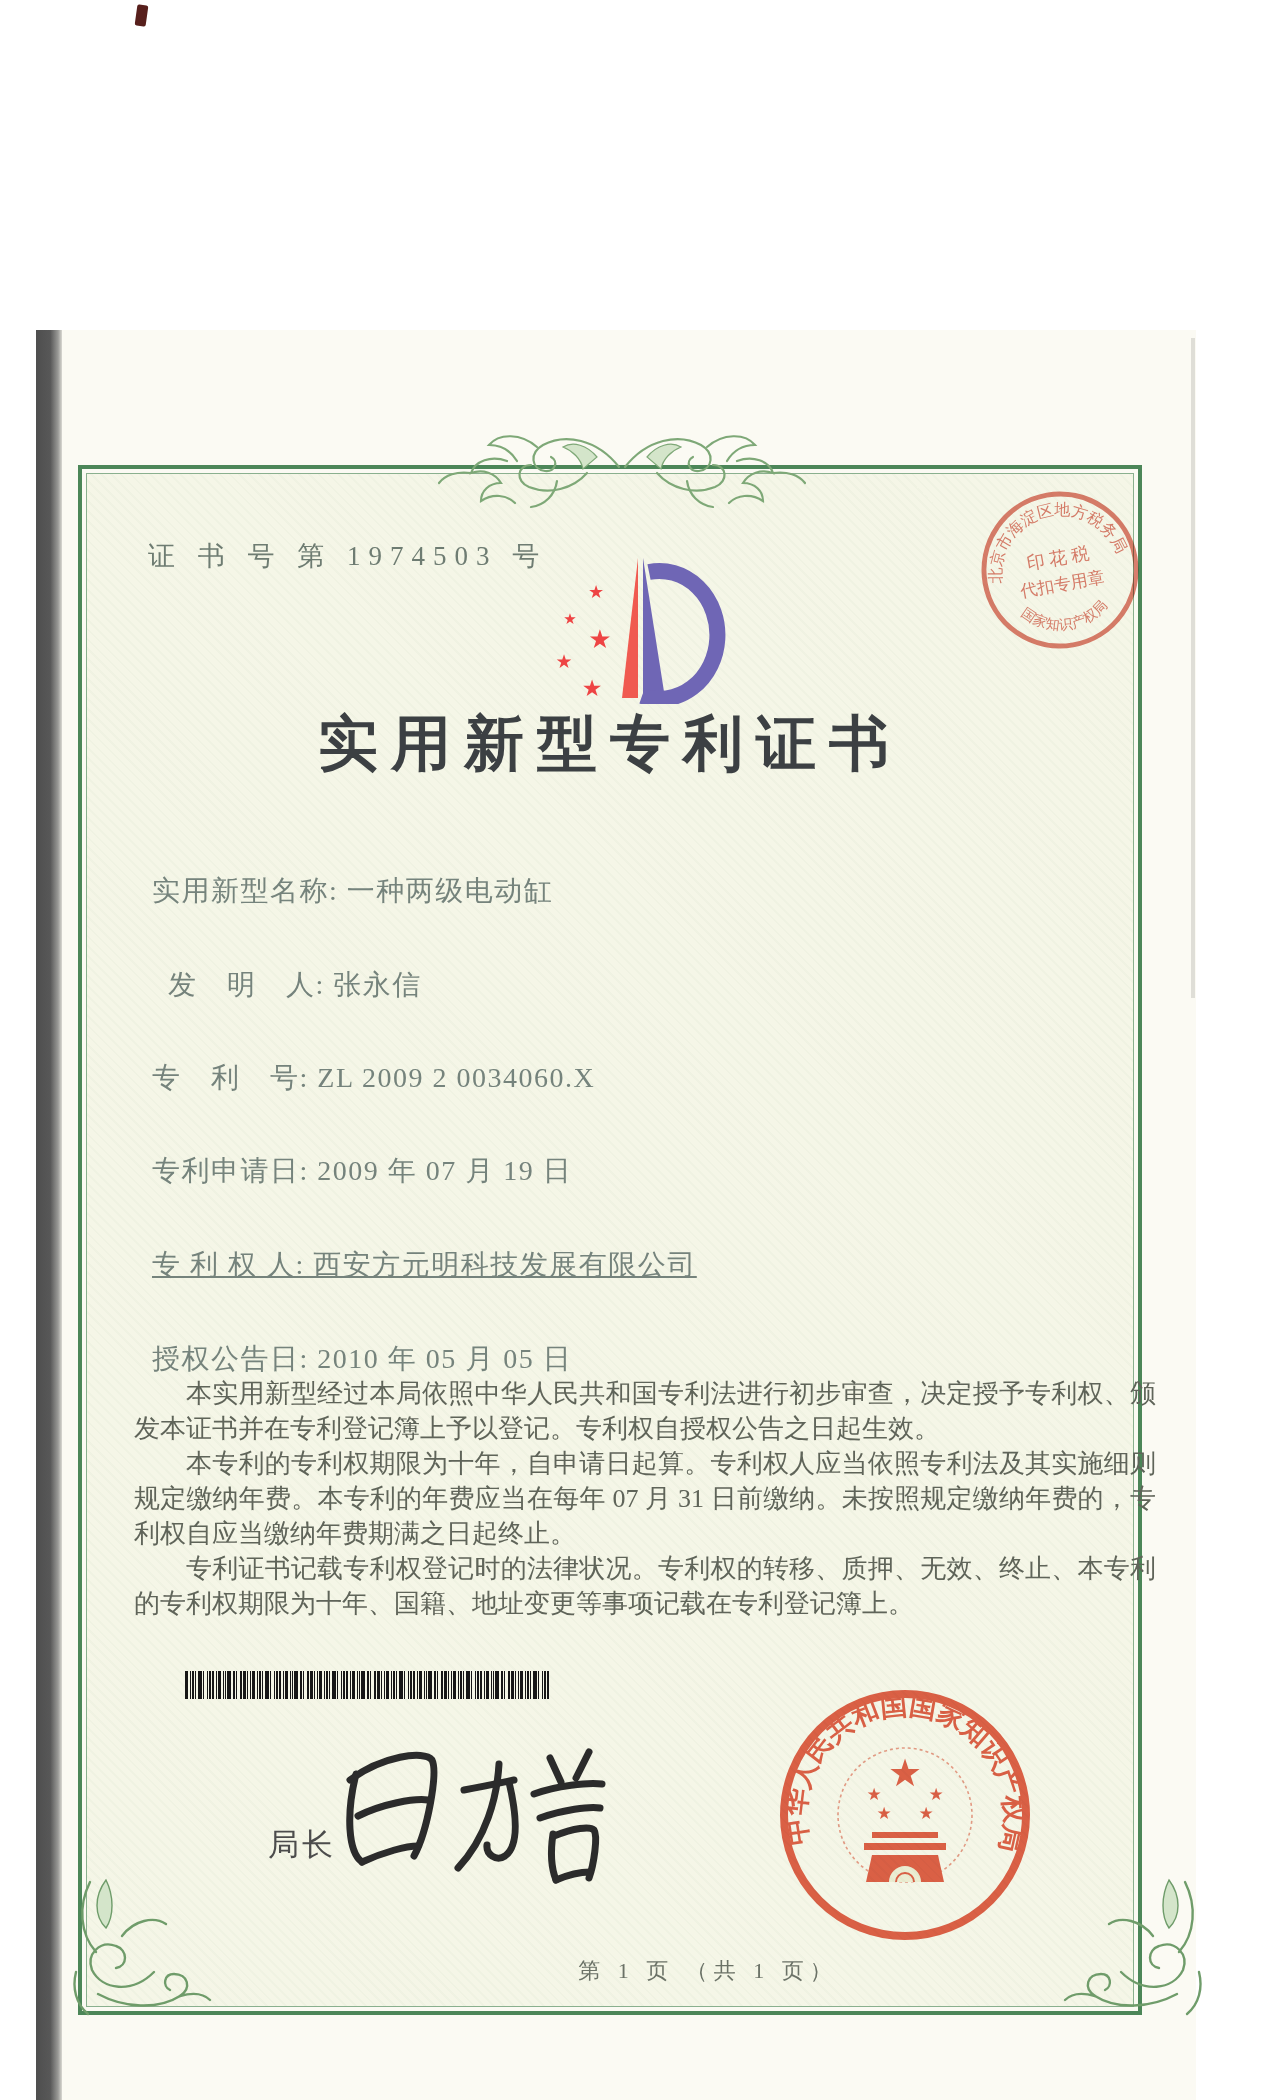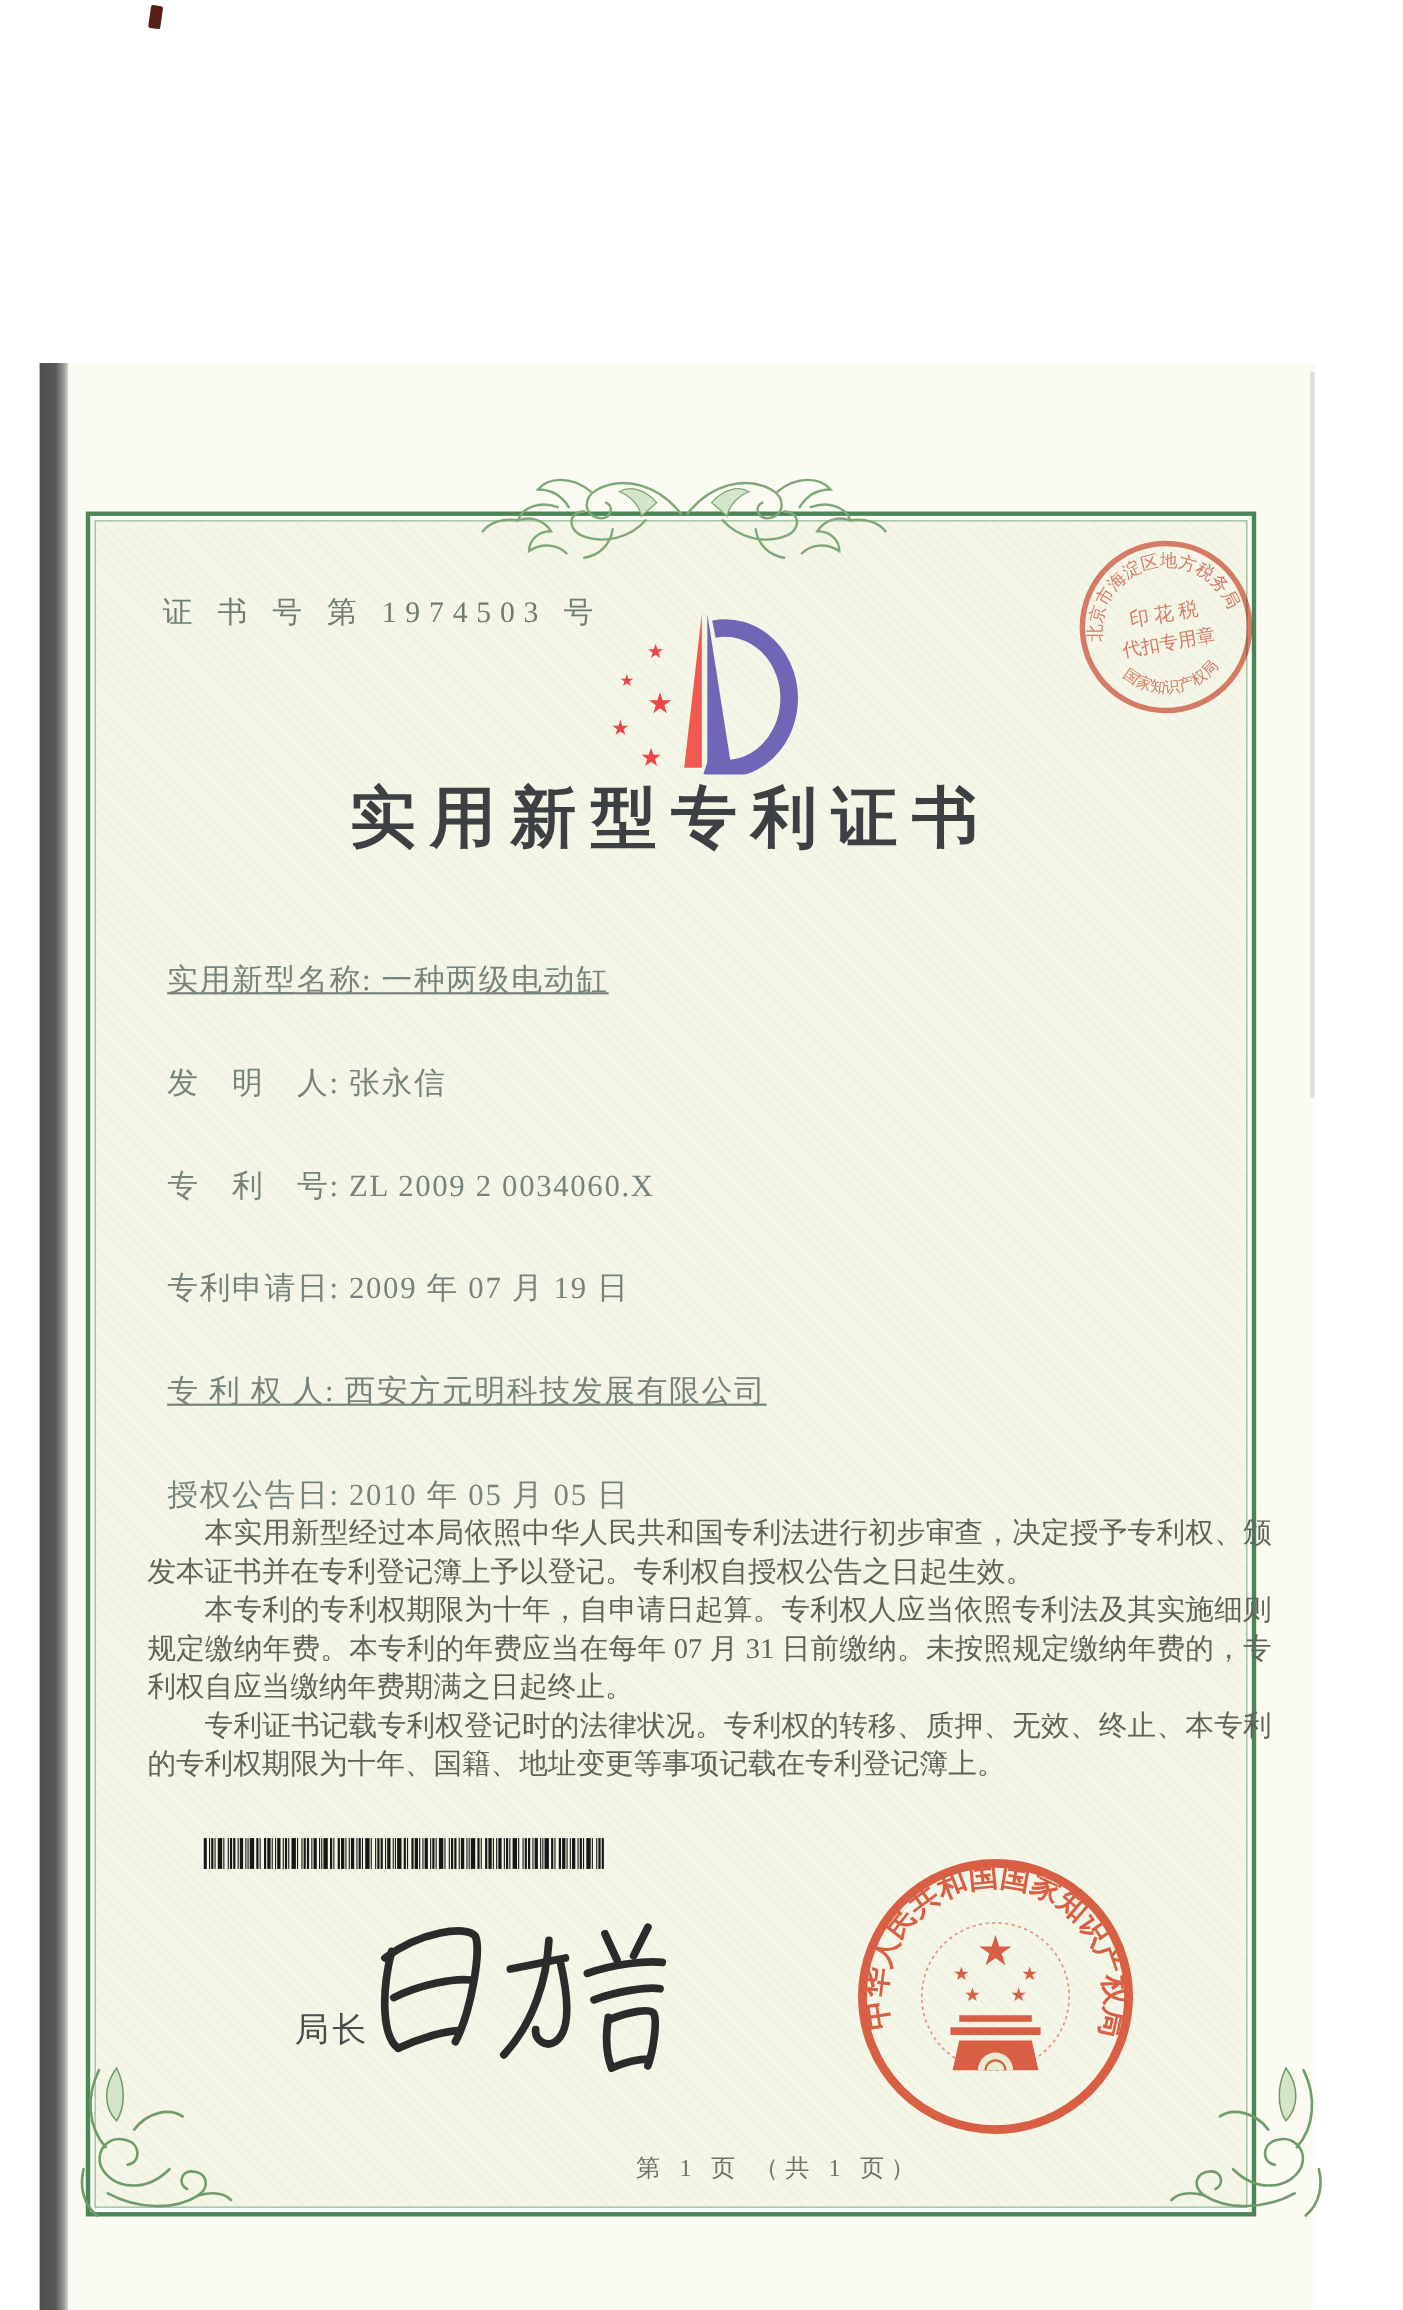--- a/index.html
+++ b/index.html
@@ -25,22 +25,22 @@
   #orn-br{left:1063px;top:1876px;width:150px;height:150px;transform:scaleX(-1);}
 
   
   #cert-no{left:148px;top:538px;font-size:27px;letter-spacing:8px;color:#6e7c72;}
   #logo{left:548px;top:546px;width:178px;height:158px;}
   #title{left:78px;top:704px;width:1064px;text-align:center;font-size:60px;font-weight:700;
          letter-spacing:13px;color:#3c4043;}
 
   
   .field{left:152px;font-size:28px;color:#75837c;letter-spacing:1.5px;white-space:nowrap;}
-  #f-name    {top:872px;text-decoration:underline;}
-  #f-inventor{top:966px;}
+  #f-name    {top:872px;}
+  #f-inventor{top:966px;margin-left:16px;}
   #f-patno   {top:1059px;}
   #f-filing  {top:1152px;}
   #f-patentee{top:1246px;text-decoration:underline;}
   #f-grant   {top:1340px;}
 
   
   #body-text{left:134px;top:1376px;width:1022px;font-size:26px;line-height:35px;
              color:#5f6459;text-align:justify;}
   #body-text p{margin:0;text-indent:2em;}
 

